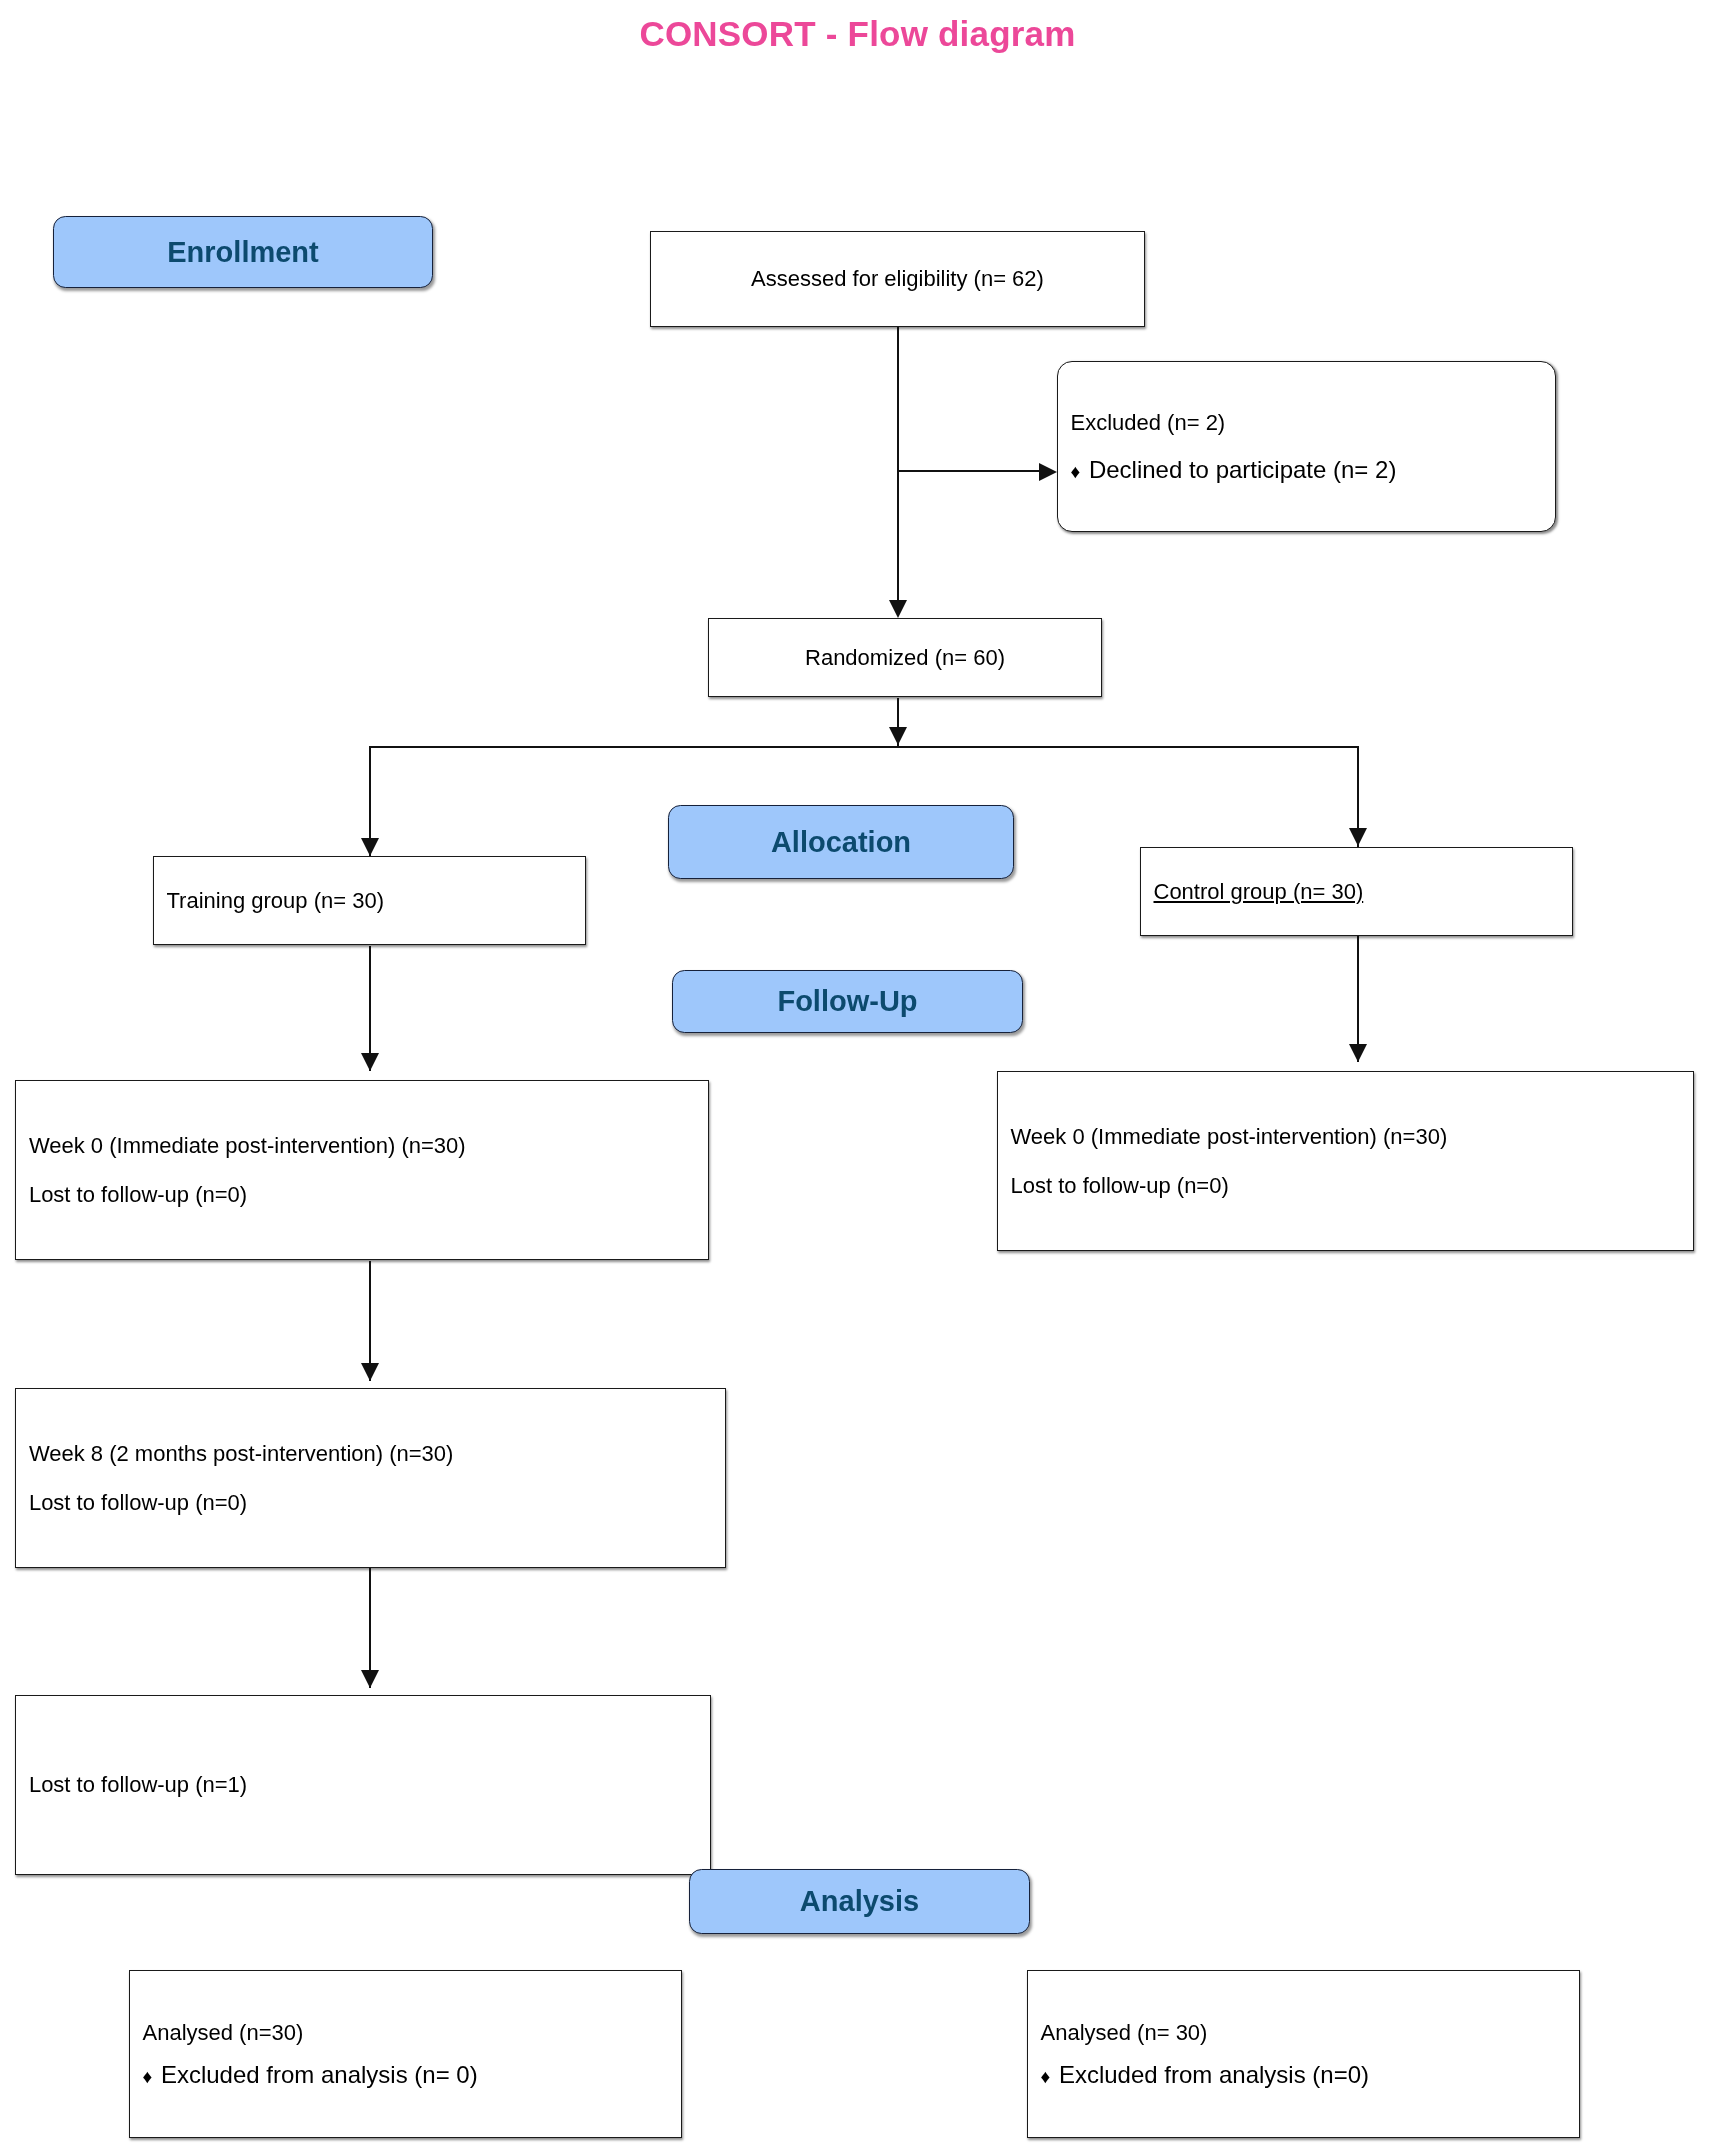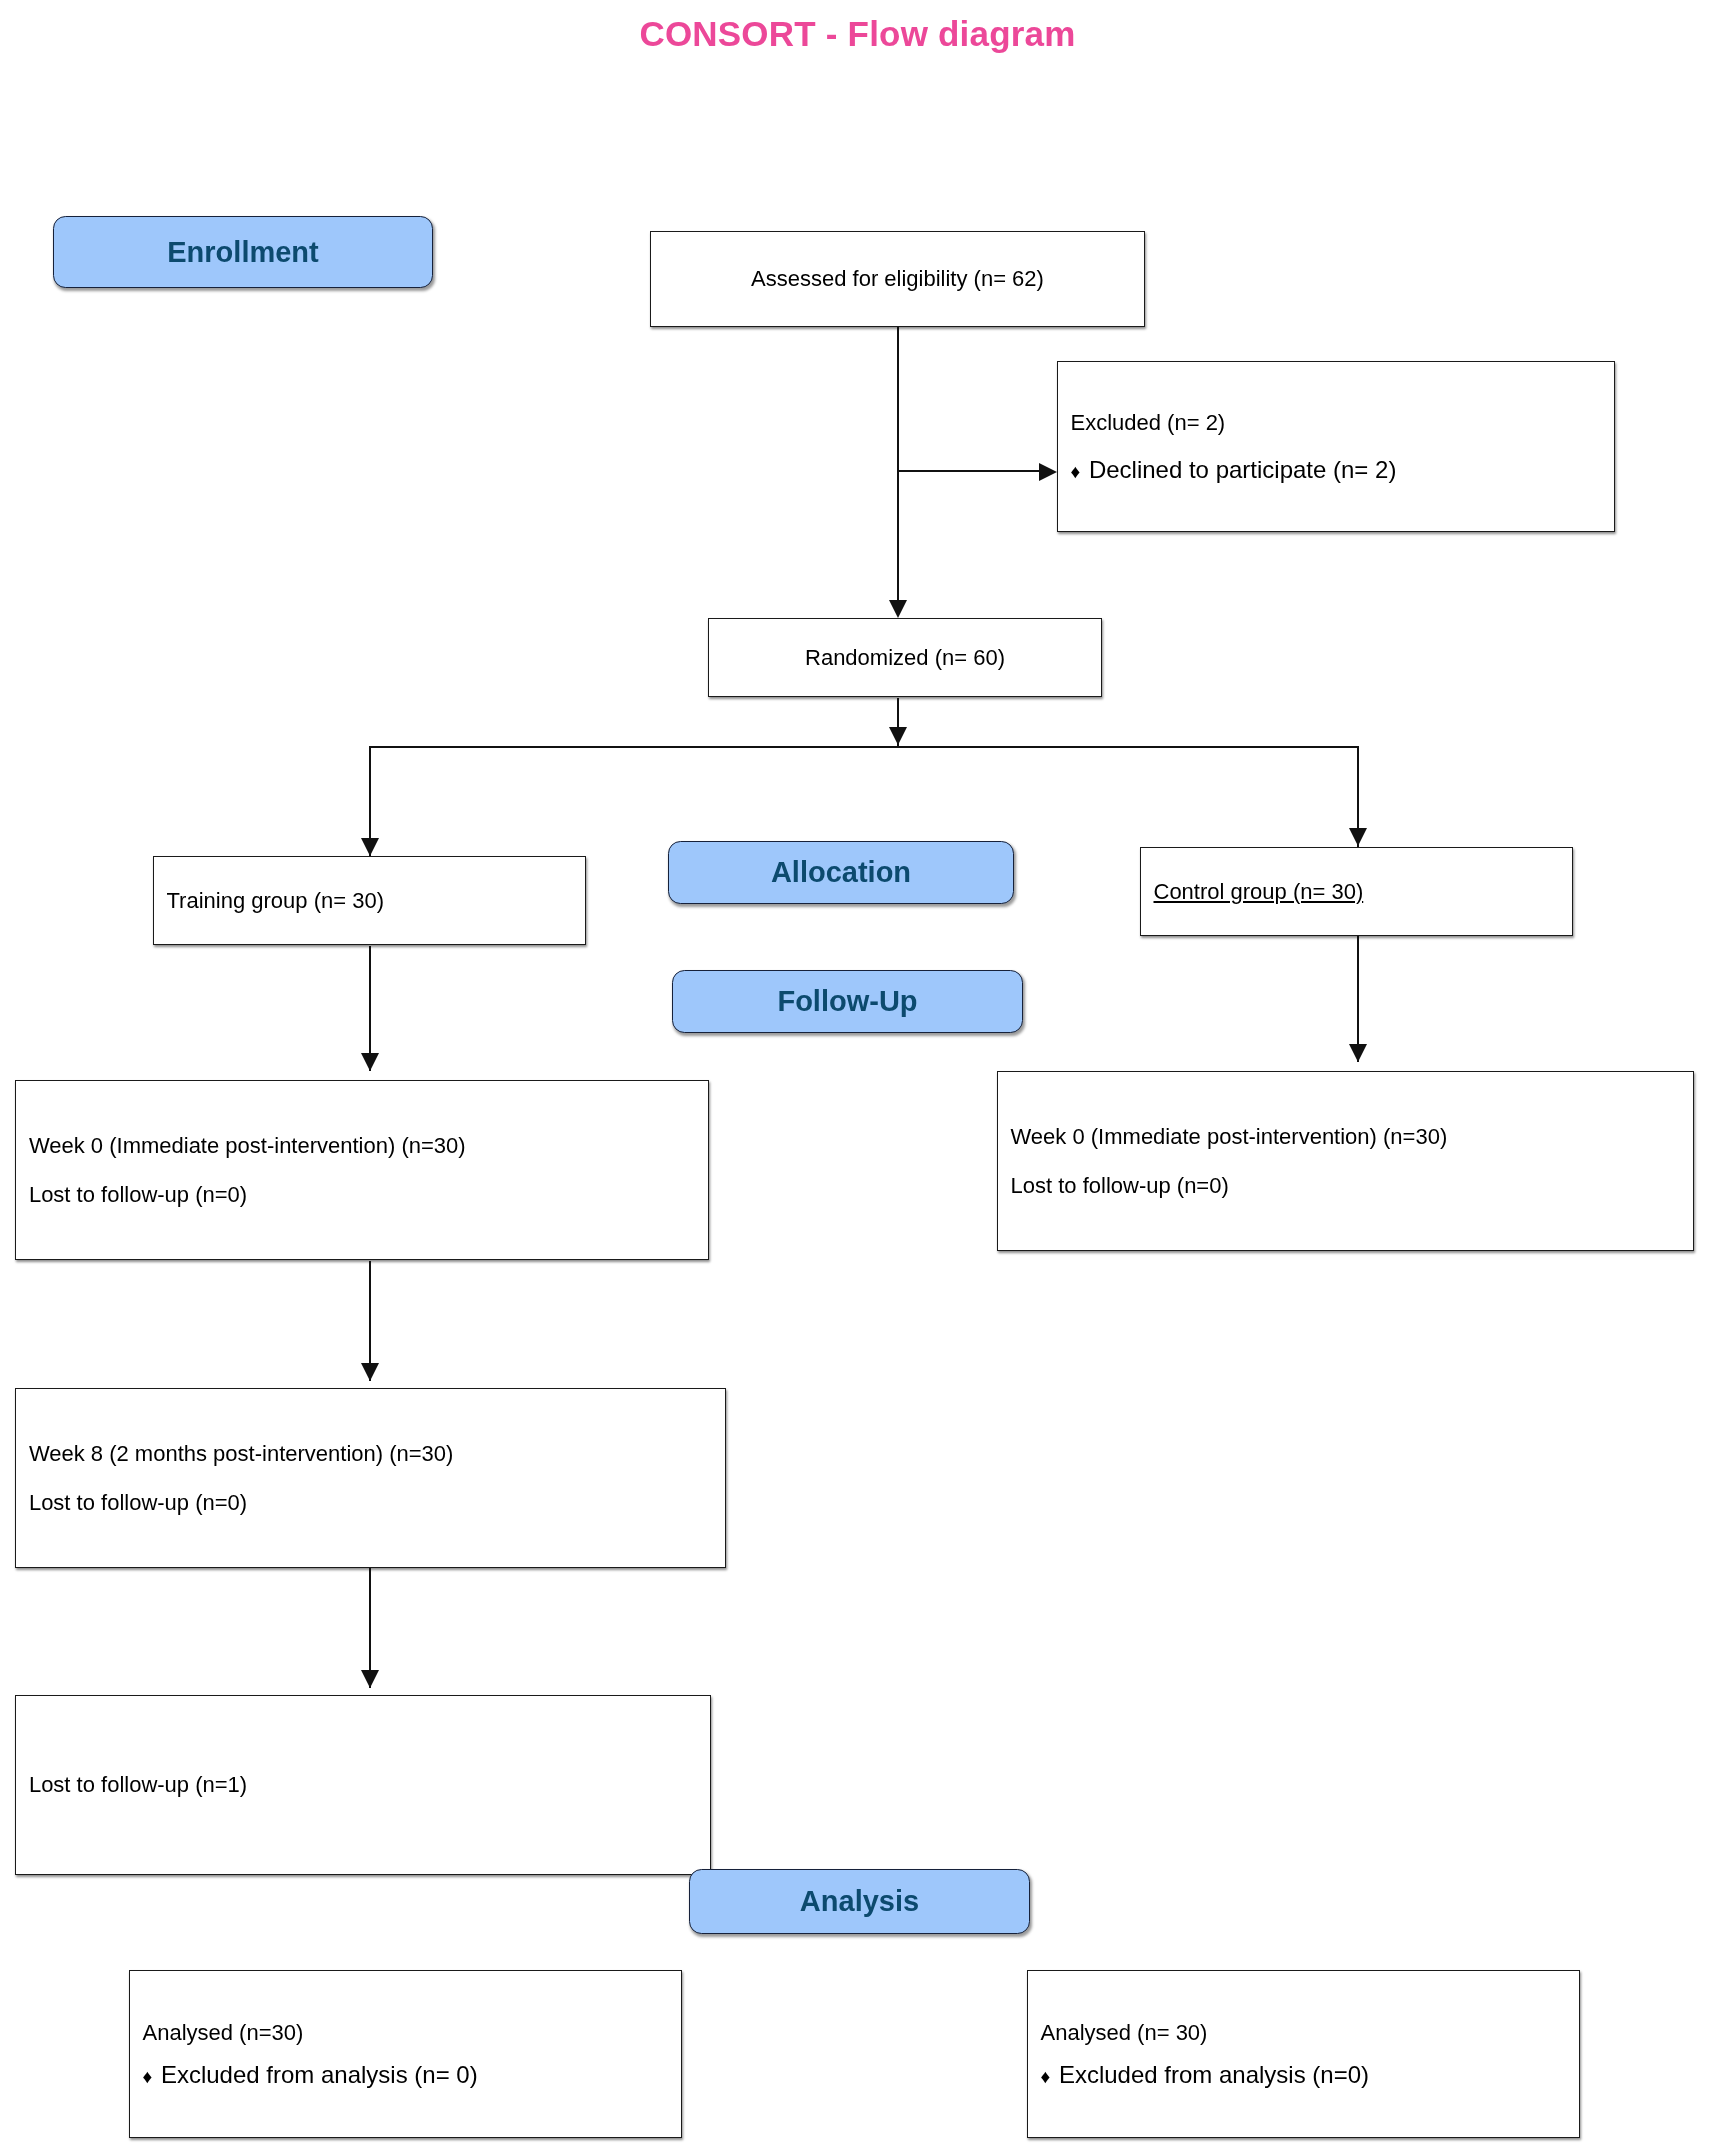--- a/index.html
+++ b/index.html
@@ -101,21 +101,21 @@
 
   <div class="box ctr" style="left:650px; top:231px; width:495px; height:96px;">
     <div class="line">Assessed for eligibility (n= 62)</div>
   </div>
 
   <div class="vline" style="left:897px; top:327px; height:288px;"></div>
 
   <div class="hline" style="left:897px; top:470px; width:142px;"></div>
   <div class="arrow-r" style="left:1039px; top:463px;"></div>
 
-  <div class="box" style="left:1057px; top:361px; width:558px; height:171px;">
+  <div class="box" style="left:1057px; top:361px; width:499px; height:171px;border-radius:15px;">
     <div class="line">Excluded (n= 2)</div>
     <div class="bullet-line" style="margin-top:20px;">
       <span class="dia">♦</span>
       <span>Declined to participate (n= 2)</span>
     </div>
   </div>
 
   <div class="arrow-d" style="left:889px; top:600px;"></div>
 
   <div class="box ctr" style="left:708px; top:618px; width:394px; height:79px;">
@@ -123,21 +123,21 @@
   </div>
 
   <div class="vline" style="left:897px; top:698px; height:48px;"></div>
   <div class="arrow-d" style="left:889px; top:727px;"></div>
   <div class="hline" style="left:369px; top:746px; width:990px;"></div>
   <div class="vline" style="left:369px; top:746px; height:111px;"></div>
   <div class="arrow-d" style="left:361px; top:838px;"></div>
   <div class="vline" style="left:1357px; top:746px; height:101px;"></div>
   <div class="arrow-d" style="left:1349px; top:828px;"></div>
 
-  <div class="badge" style="left:668px; top:841px; width:346px; height:63px;">
+  <div class="badge" style="left:668px; top:805px; width:346px; height:74px;">
     <span>Allocation</span>
   </div>
 
   <div class="box" style="left:153px; top:856px; width:433px; height:89px;">
     <div class="line">Training group (n= 30)</div>
   </div>
 
   <div class="box" style="left:1140px; top:847px; width:433px; height:89px;text-decoration:underline;">
     <div class="line">Control group (n= 30)</div>
   </div>

